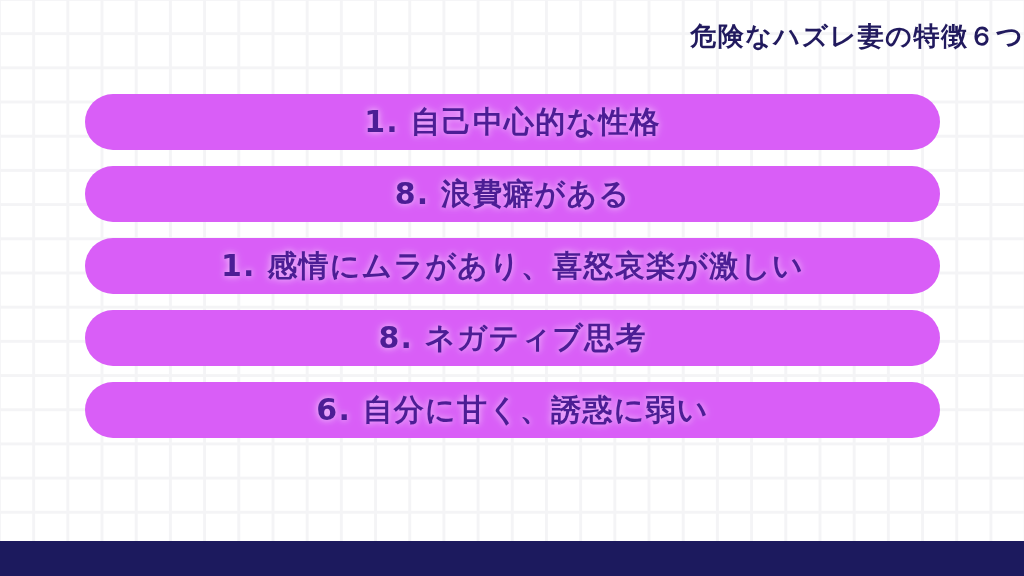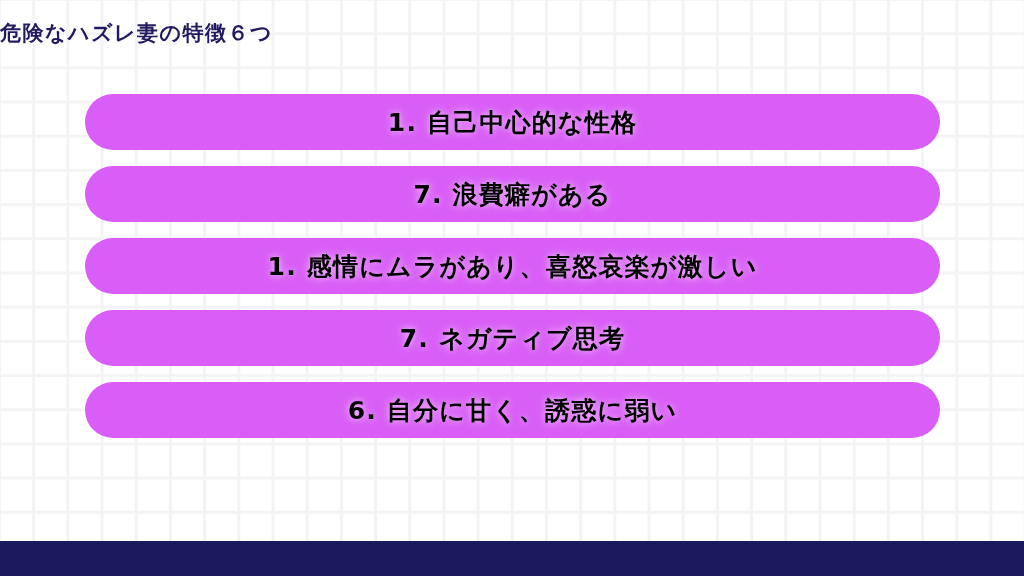--- a/index.html
+++ b/index.html
@@ -27,22 +27,22 @@
     background-position: -2px -2px;
     overflow: hidden;
     box-sizing: border-box;
   }
 
   #title {
     position: absolute;
     top: 20px;
     left: 0;
     width: 1024px;
-    text-align: left;
-    font-size: 21px;
+    text-align: right;
+    font-size: 26px;
     font-weight: bold;
     letter-spacing: 1.5px;
     color: #211a5e;
     line-height: 1.3;
     white-space: nowrap;
   }
 
   #list {
     position: absolute;
     top: 94px;
@@ -57,22 +57,22 @@
     height: 56px;
     border-radius: 28px;
     background: #d95ef7;
     display: flex;
     align-items: center;
     justify-content: center;
     box-sizing: border-box;
   }
 
   .pill-label {
-    color: #000000;
-    font-size: 25px;
+    color: #4c1d95;
+    font-size: 30px;
     font-weight: bold;
     letter-spacing: 1.2px;
     line-height: 1;
     white-space: nowrap;
     text-shadow:
       0 0 6px rgba(255, 255, 255, 0.55),
       0 0 12px rgba(255, 255, 255, 0.30);
   }
 
   #footer-bar {
@@ -91,30 +91,30 @@
 
   <div id="title">危険なハズレ妻の特徴６つ</div>
 
   <div id="list">
 
     <div class="pill">
       <span class="pill-label">1. 自己中心的な性格</span>
     </div>
 
     <div class="pill">
-      <span class="pill-label">7. 浪費癖がある</span>
+      <span class="pill-label">8. 浪費癖がある</span>
     </div>
 
     <div class="pill">
       <span class="pill-label">1. 感情にムラがあり、喜怒哀楽が激しい</span>
     </div>
 
 
     <div class="pill">
-      <span class="pill-label">7. ネガティブ思考</span>
+      <span class="pill-label">8. ネガティブ思考</span>
     </div>
 
     <div class="pill">
       <span class="pill-label">6. 自分に甘く、誘惑に弱い</span>
     </div>
 
   </div>
 
   <div id="footer-bar"></div>
 

